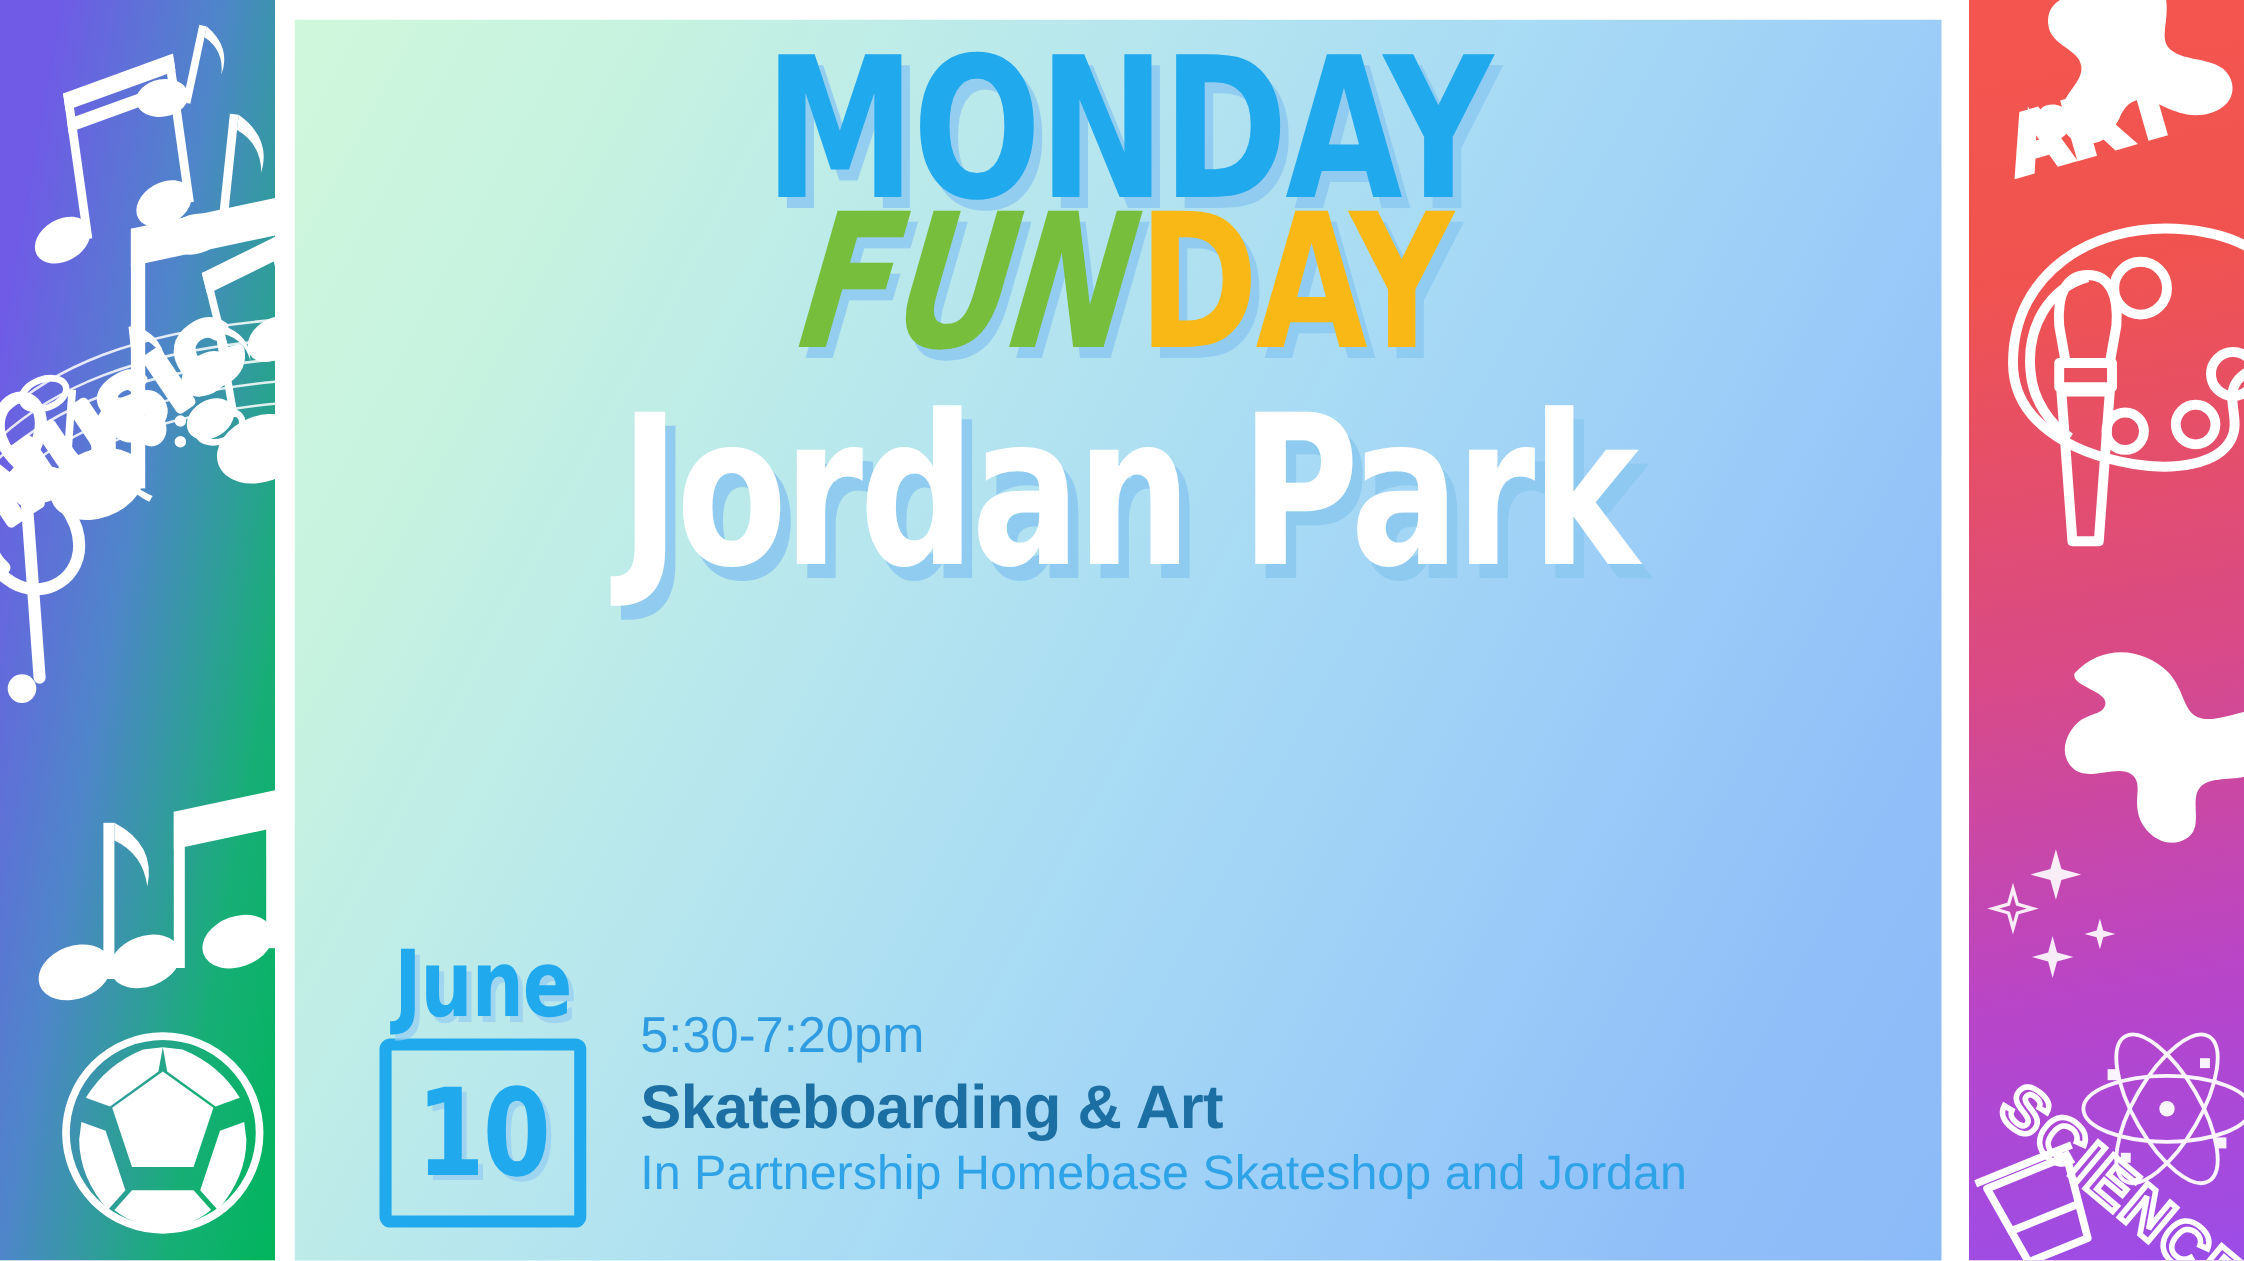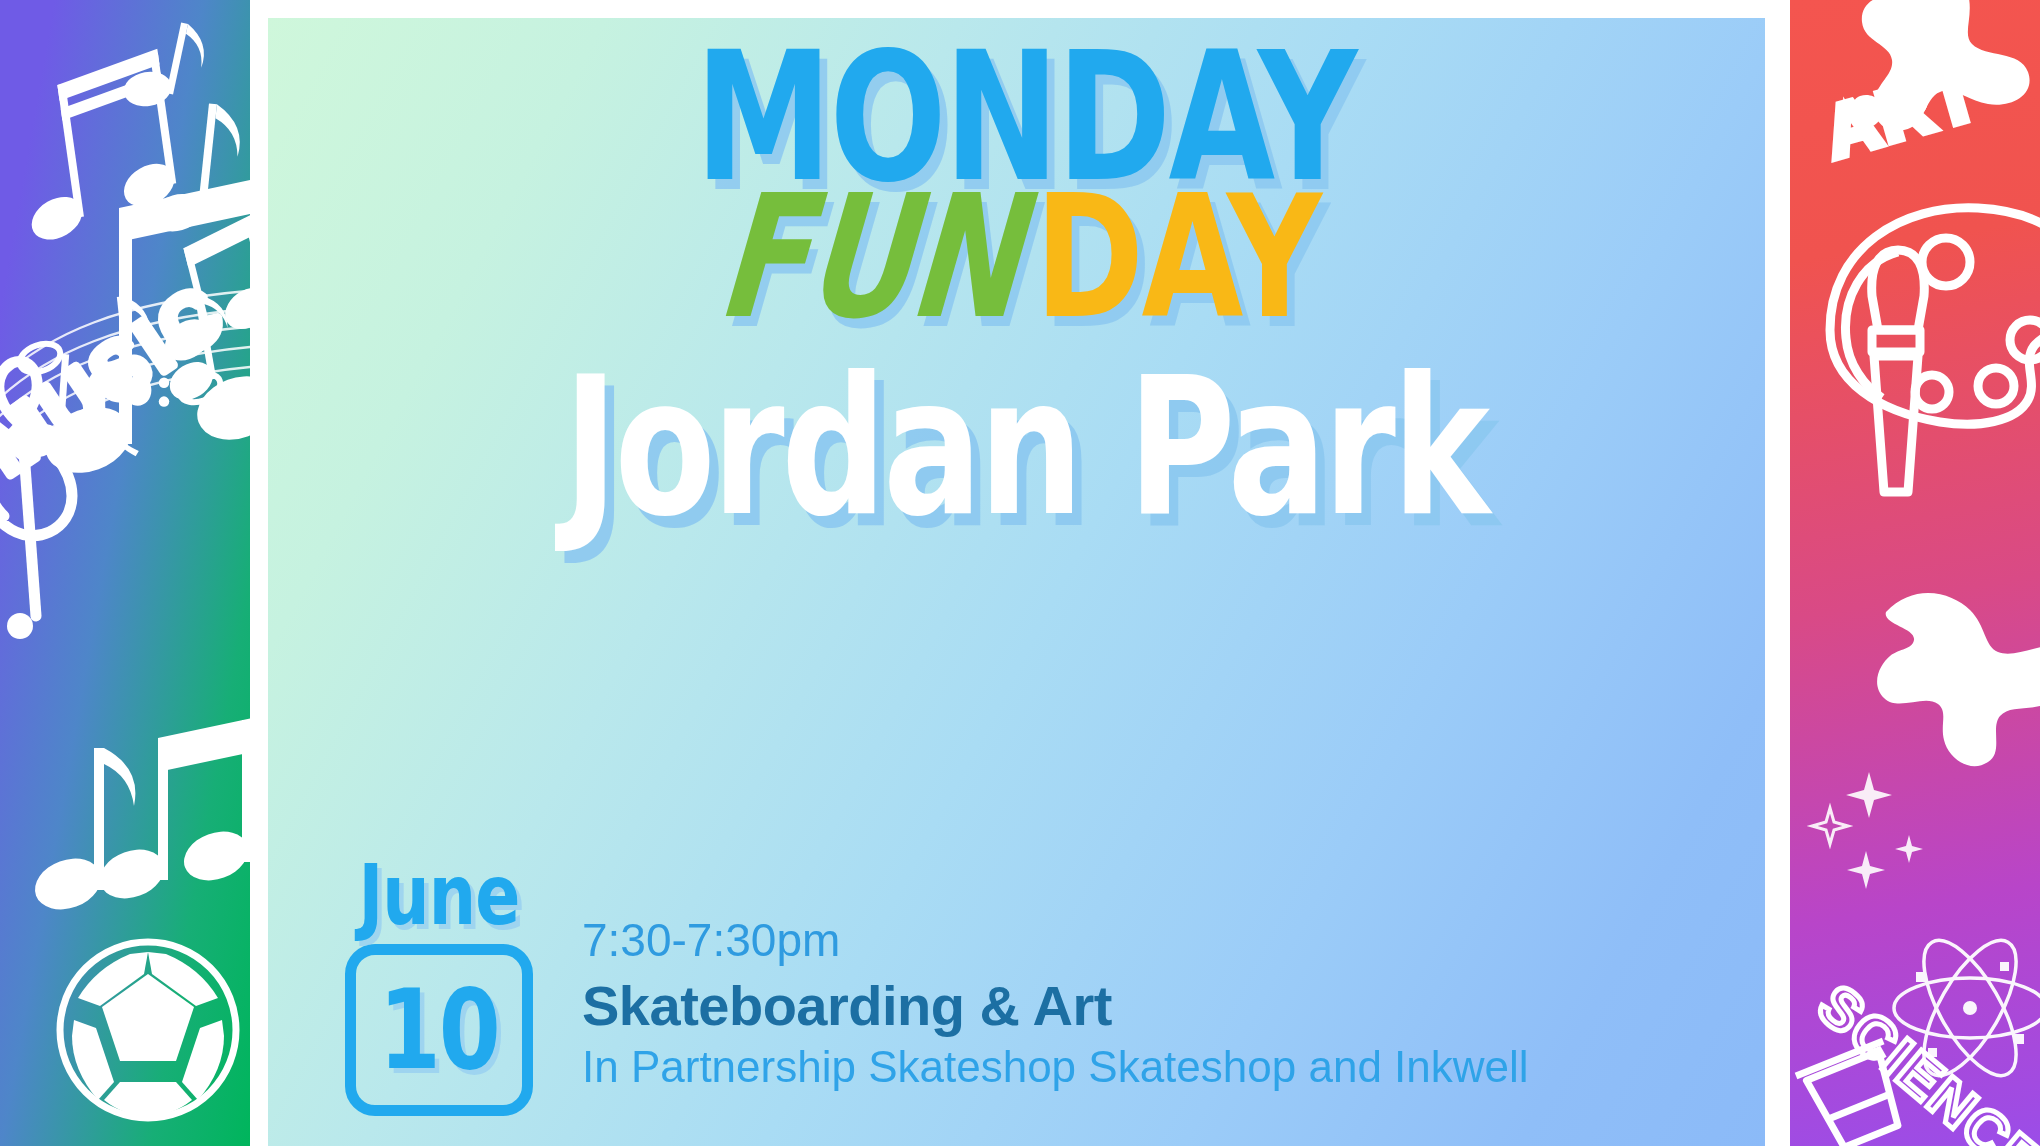--- a/index.html
+++ b/index.html
@@ -73,21 +73,21 @@
   #month{
     font-family:"Liberation Sans Narrow","DejaVu Sans Condensed","Liberation Sans",sans-serif;
     font-weight:bold;font-size:84px;line-height:0.9;color:#21A9EE;
     text-align:center;letter-spacing:-1px;
     transform:scaleX(0.88);
     text-shadow:5px 5px 0 rgba(150,205,240,0.75);
     margin:0 0 10px 0;
   }
   #daybox{
     width:166px;height:150px;margin:0 auto;
-    border:11px solid #21A9EE;border-radius:30px;
+    border:11px solid #21A9EE;border-radius:10px;
     display:flex;align-items:center;justify-content:center;
   }
   #daynum{
     font-family:"Liberation Sans Narrow","DejaVu Sans Condensed","Liberation Sans",sans-serif;
     font-weight:bold;font-size:110px;line-height:1;color:#21A9EE;
     letter-spacing:-2px;transform:scaleX(0.9);
     text-shadow:5px 5px 0 rgba(150,205,240,0.75);
   }
 
   #textcol{margin-left:48px;padding-bottom:22px;}
@@ -291,20 +291,20 @@
     <div id="details">
 
       <div id="datecol">
         <div id="month">June</div>
         <div id="daybox">
           <span id="daynum">10</span>
         </div>
       </div>
 
       <div id="textcol">
-        <p id="time">7:30-7:30pm</p>
+        <p id="time">5:30-7:20pm</p>
         <p id="activity">Skateboarding &amp; Art</p>
-        <p id="partner">In Partnership Skateshop Skateshop and Inkwell</p>
+        <p id="partner">In Partnership Homebase Skateshop and Jordan</p>
       </div>
 
     </div>
   </div>
 </div>
 
 </body></html>

